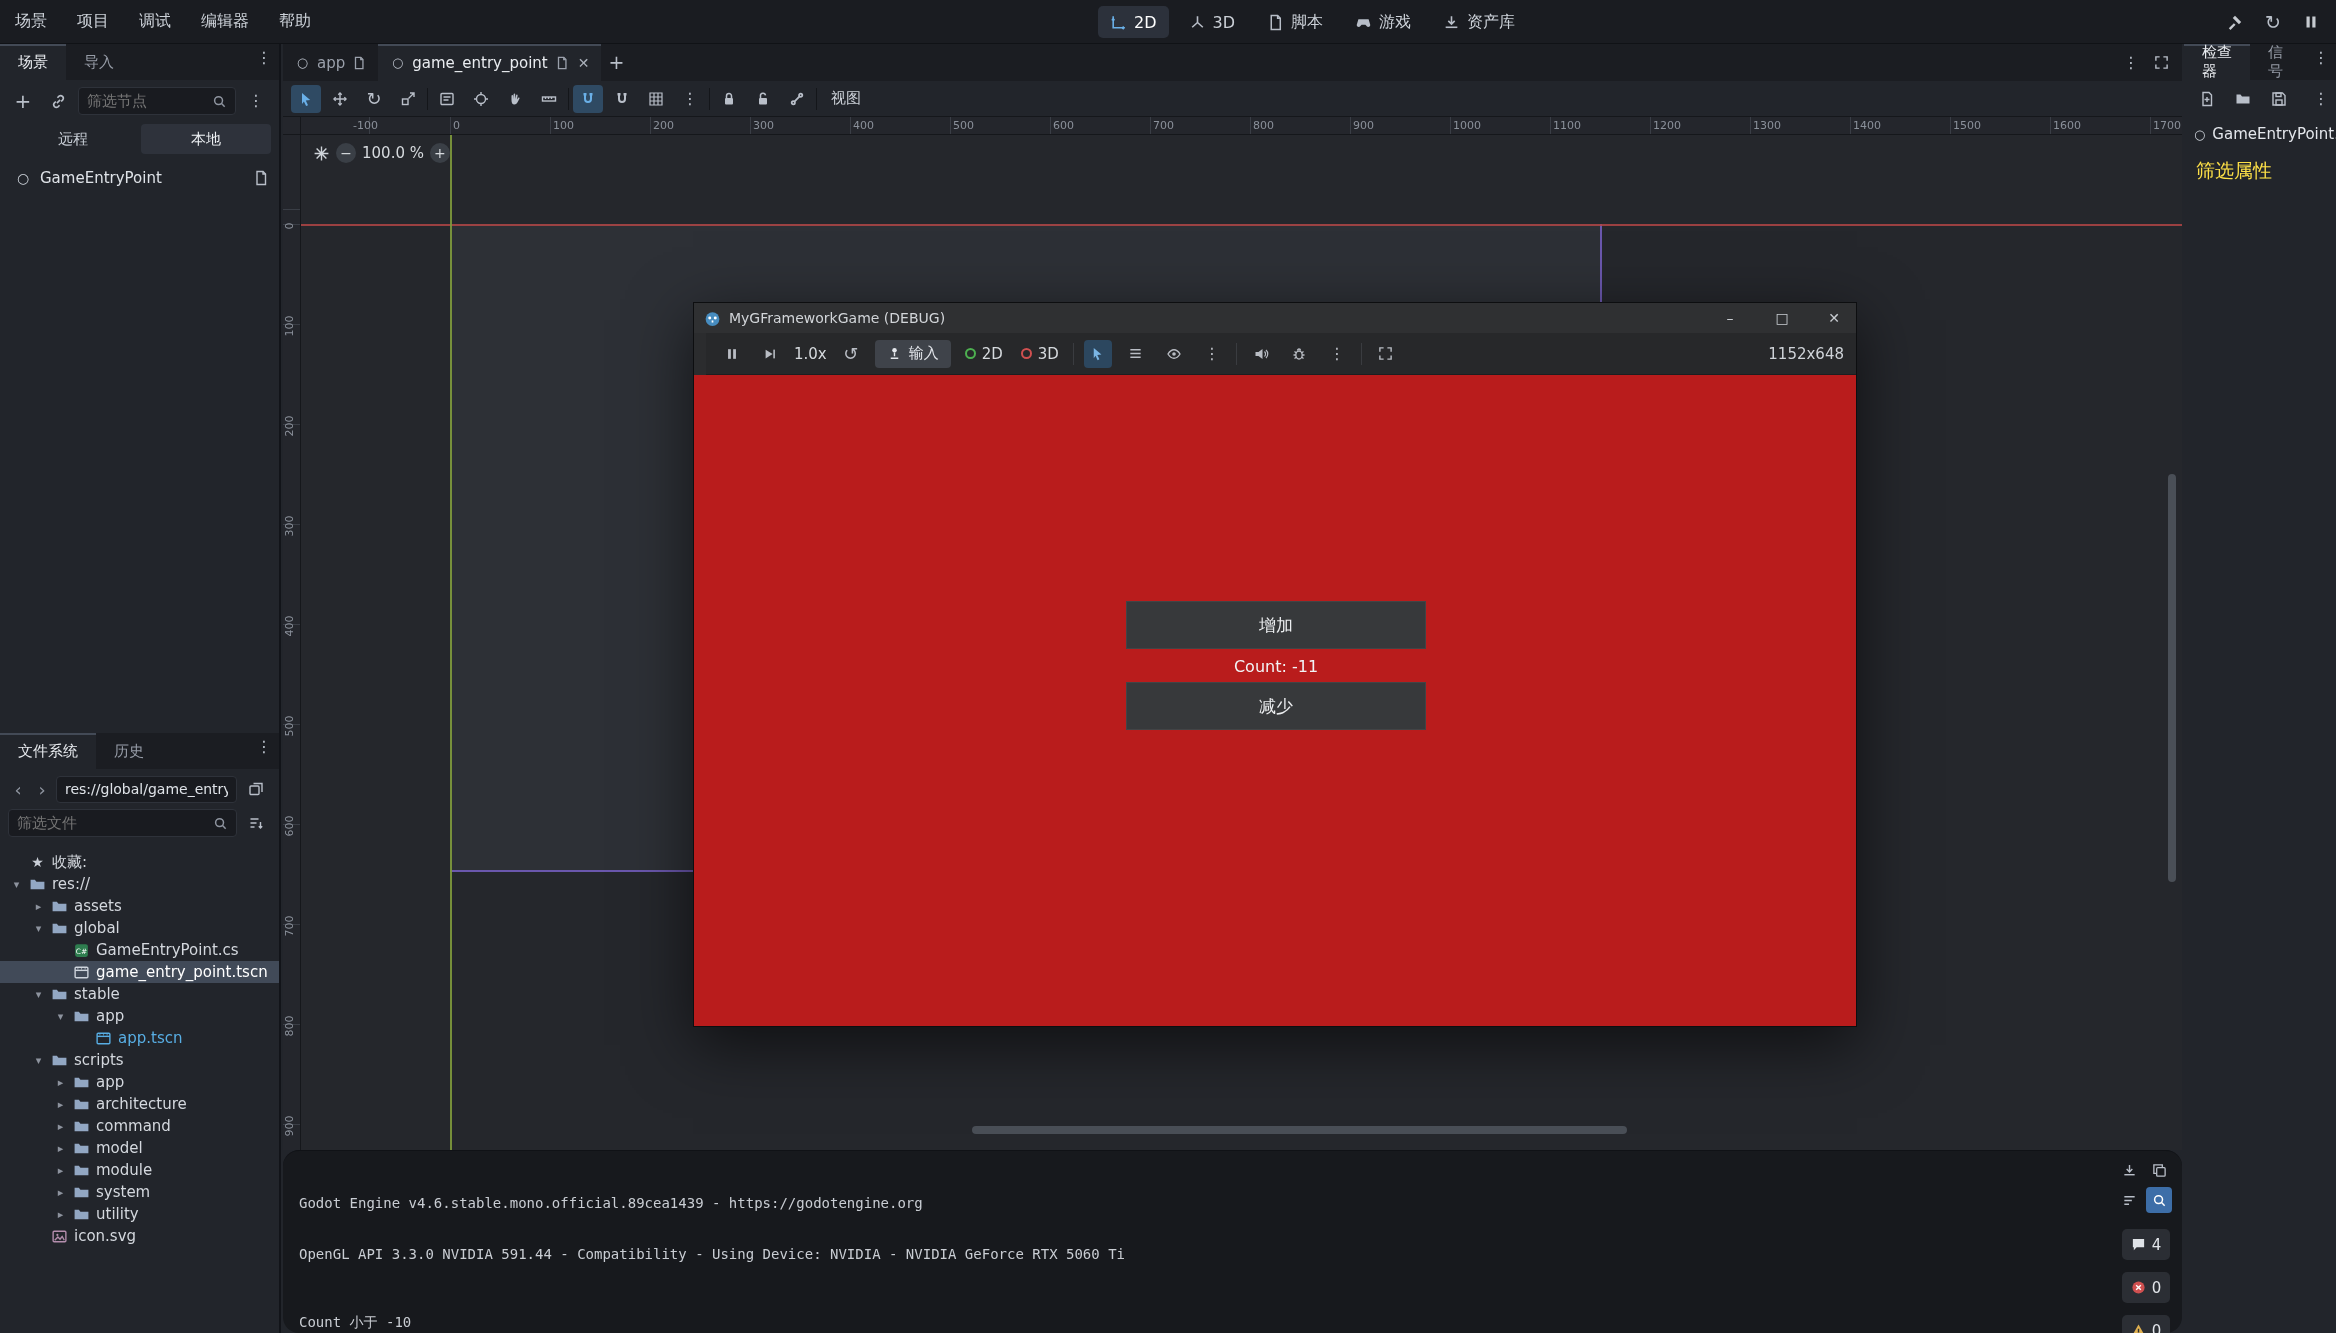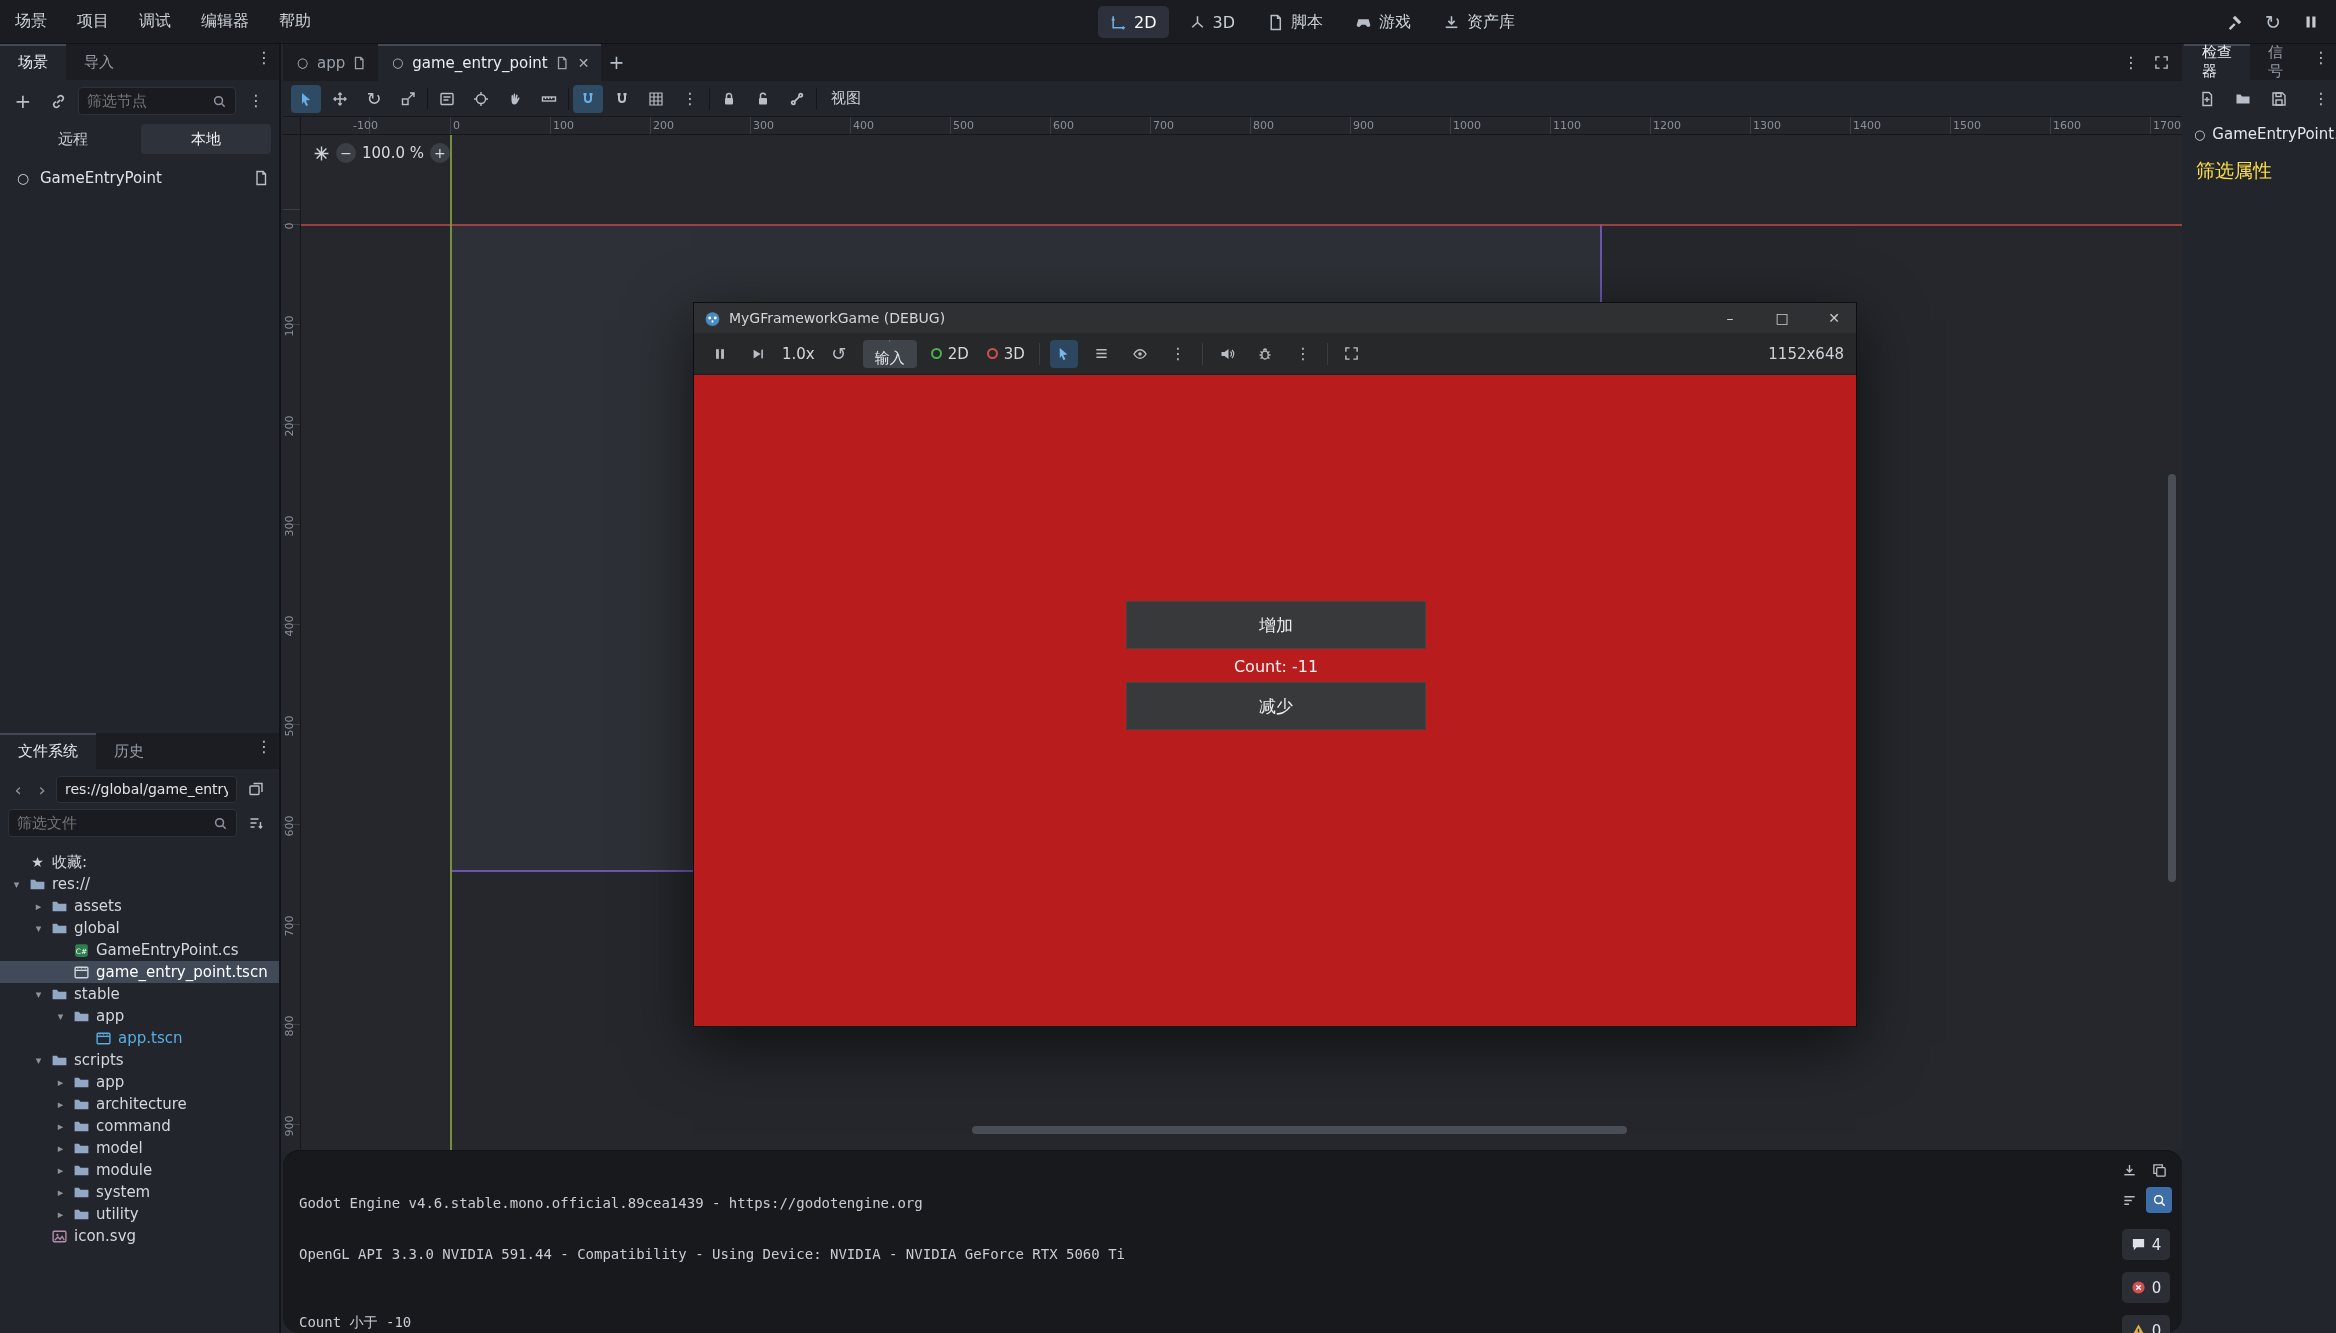--- a/index.html
+++ b/index.html
@@ -127,28 +127,28 @@
   .insp-filter { padding:8px 12px; font-size:19px; color:#fde047; }
 
   
   #game-window { position:absolute; left:693px; top:302px; width:1164px; height:725px; z-index:20;
     background:#2b2c2e; border:1px solid #0d0e10; box-shadow:0 18px 60px rgba(0,0,0,.6); }
   #gw-titlebar { position:absolute; left:0; top:0; right:0; height:30px; background:#2f3032;
     display:flex; align-items:center; padding-left:10px; gap:8px; }
   #gw-title { font-size:14px; color:#d2d5d9; flex:1; }
   .gw-winbtn { width:44px; height:30px; display:flex; align-items:center; justify-content:center;
     color:#c8ccd1; font-size:14px; cursor:pointer; }
-  #gw-toolbar { position:absolute; left:0; top:30px; right:0; height:42px; background:#27282a;
+  #gw-toolbar { position:absolute; left:12px; top:30px; right:0; height:42px; background:#27282a;
     border-bottom:1px solid #1d1e20; display:flex; align-items:center; gap:10px; padding:0 12px; }
   .gw-ibtn { width:28px; height:28px; border-radius:4px; display:flex; align-items:center; justify-content:center;
     color:#b9bdc4; cursor:pointer; flex:none; }
   .gw-ibtn.active { background:#2c475f; color:#7ab6e6; }
   .gw-sep { width:1px; height:22px; background:#3a3c40; flex:none; }
   #gw-input-btn { display:flex; align-items:center; gap:7px; height:28px; padding:0 12px; border-radius:4px;
-    background:#3f434a; color:#e4e7ec; font-size:15px; cursor:pointer;flex-direction:column; }
+    background:#3f434a; color:#e4e7ec; font-size:15px; cursor:pointer; }
   .gw-chip { display:flex; align-items:center; gap:6px; font-size:15px; color:#d6dade; padding:0 4px; cursor:pointer; }
   .dot { width:11px; height:11px; border-radius:50%; border:2px solid; }
   .dot.green { border-color:#4db050; }
   .dot.red { border-color:#d05050; }
   #gw-speed { font-size:15px; color:#d6dade; }
   #gw-res { margin-left:auto; font-size:15px; color:#cfd3d8; }
   #gw-content { position:absolute; left:0; top:72px; right:0; bottom:0; background:#b91c1c; }
   .game-btn { position:absolute; left:432px; width:300px; height:48px; background:#37393b;
     border:1px solid #424446; display:flex; align-items:center; justify-content:center;
     font-size:17px; color:#eceef0; cursor:pointer; }

